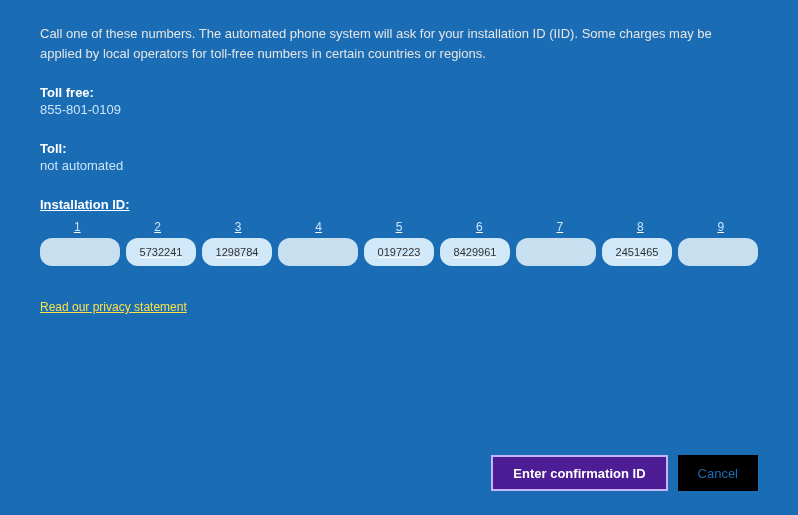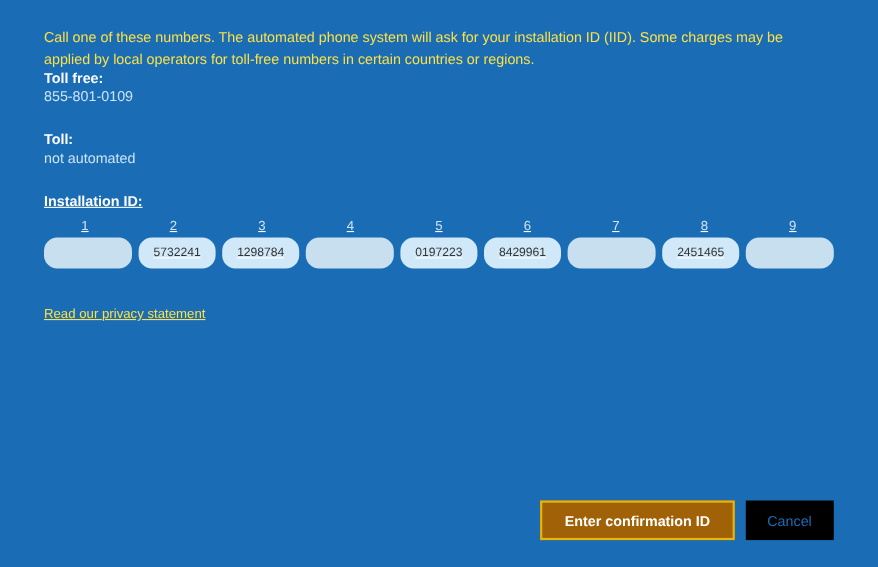--- a/index.html
+++ b/index.html
@@ -50,22 +50,23 @@
     }
 
     .page-title {
       font-size: 22px;
       font-weight: 300;
       color: #ffffff;
     }
 
     .description {
       font-size: 13px;
-      color: #fde047;
+      color: #e5e5e5;
       line-height: 1.5;
+      margin-bottom: 22px;
       max-width: 700px;
     }
 
     .info-section {
       margin-bottom: 10px;
     }
 
     .info-label {
       font-size: 13px;
       font-weight: 600;
@@ -162,23 +163,23 @@
     .btn {
       height: 36px;
       padding: 0 20px;
       font-size: 13px;
       cursor: pointer;
       border: none;
       font-family: 'Segoe UI', Arial, sans-serif;
     }
 
     .btn-primary {
-      background-color: #a16207;
-      color: #ffffff;
-      border: 2px solid #eab308;
+      background-color: #4c1d95;
+      color: #ffffff;
+      border: 2px solid #c4b5fd;
       font-weight: 600;
     }
 
     .btn-secondary {
       background-color: #000000;
       color: #1a6db5;
       border: none;
       font-weight: 400;
     }
 

